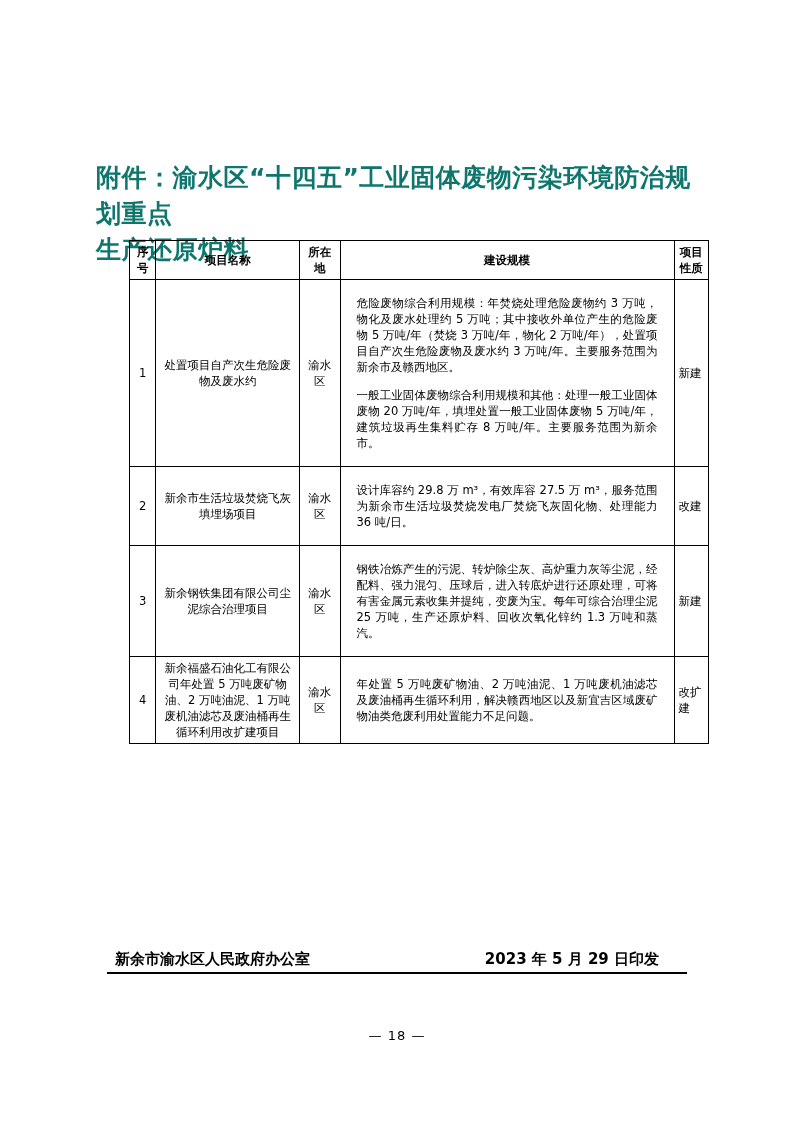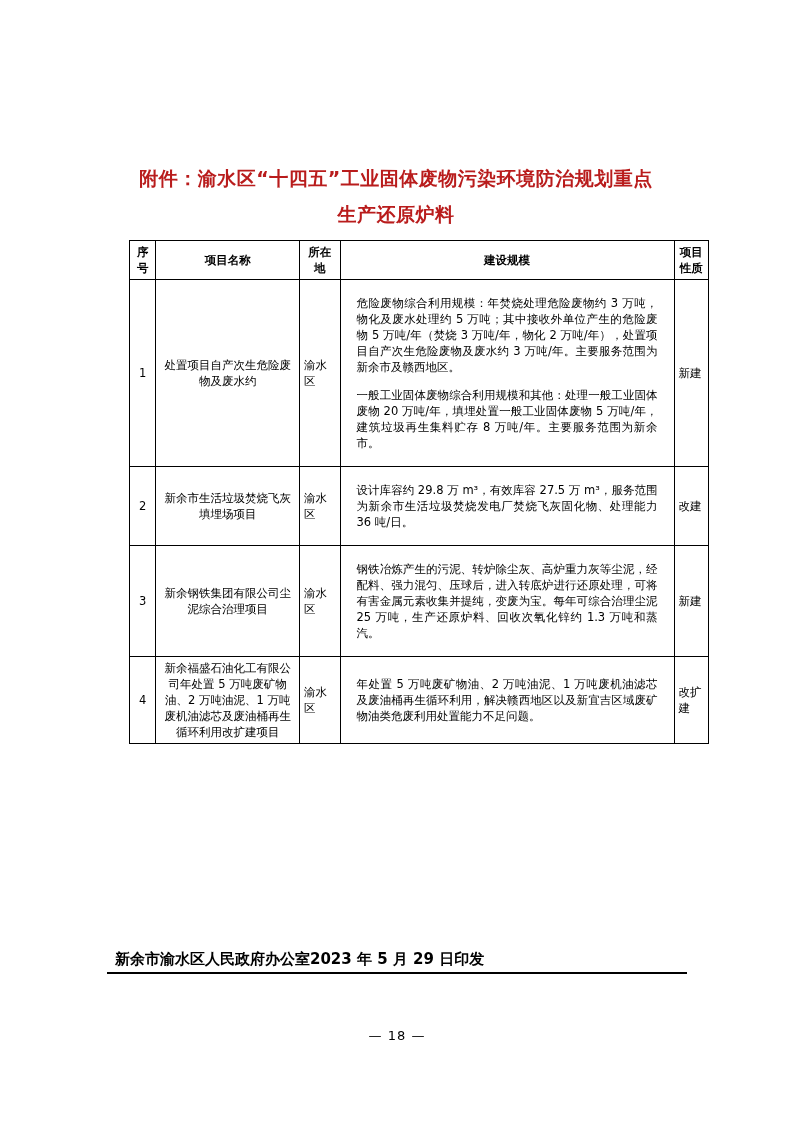--- a/index.html
+++ b/index.html
@@ -19,27 +19,27 @@
     position: absolute;
     left: 0; top: 0;
     width: 793px;
     height: 1122px;
   }
   .doc-title {
     position: absolute;
     left: 96px;
     top: 160px;
     width: 600px;
-    text-align: center;
+    text-align: left;
     font-family: "DejaVu Sans", sans-serif;
     font-weight: bold;
-    font-size: 19px;
+    font-size: 25px;
     line-height: 36px;
     letter-spacing: 0.5px;
-    color: #b91c1c;
+    color: #0f766e;
   }
   .table-wrap {
     position: absolute;
     left: 107px;
     top: 240px;
     width: 580px;
     padding-left: 22px;
   }
   table.main {
     border-collapse: collapse;
@@ -69,21 +69,21 @@
   td.num {
     text-align: center;
     font-size: 9.5px;
   }
   td.name {
     text-align: center;
     font-size: 11.5px;
     line-height: 19px;
   }
   td.loc {
-    text-align: left;
+    text-align: center;
     font-size: 11.5px;
     line-height: 17px;
   }
   td.scale {
     text-align: justify;
     text-justify: inter-ideograph;
     font-size: 11.3px;
     line-height: 17.5px;
   }
   td.type {
@@ -95,21 +95,21 @@
     margin: 12px;
   }
   .footer {
     position: absolute;
     left: 107px;
     top: 950px;
     width: 580px;
     border-bottom: 2px solid #000;
     padding-bottom: 3px;
     display: flex;
-    justify-content: flex-start;
+    justify-content: space-between;
     font-family: "DejaVu Sans", sans-serif;
     font-weight: bold;
     font-size: 15px;
   }
   .footer .left { padding-left: 8px; }
   .footer .right { padding-right: 28px; }
   .page-number {
     position: absolute;
     left: 107px;
     top: 1028px;

